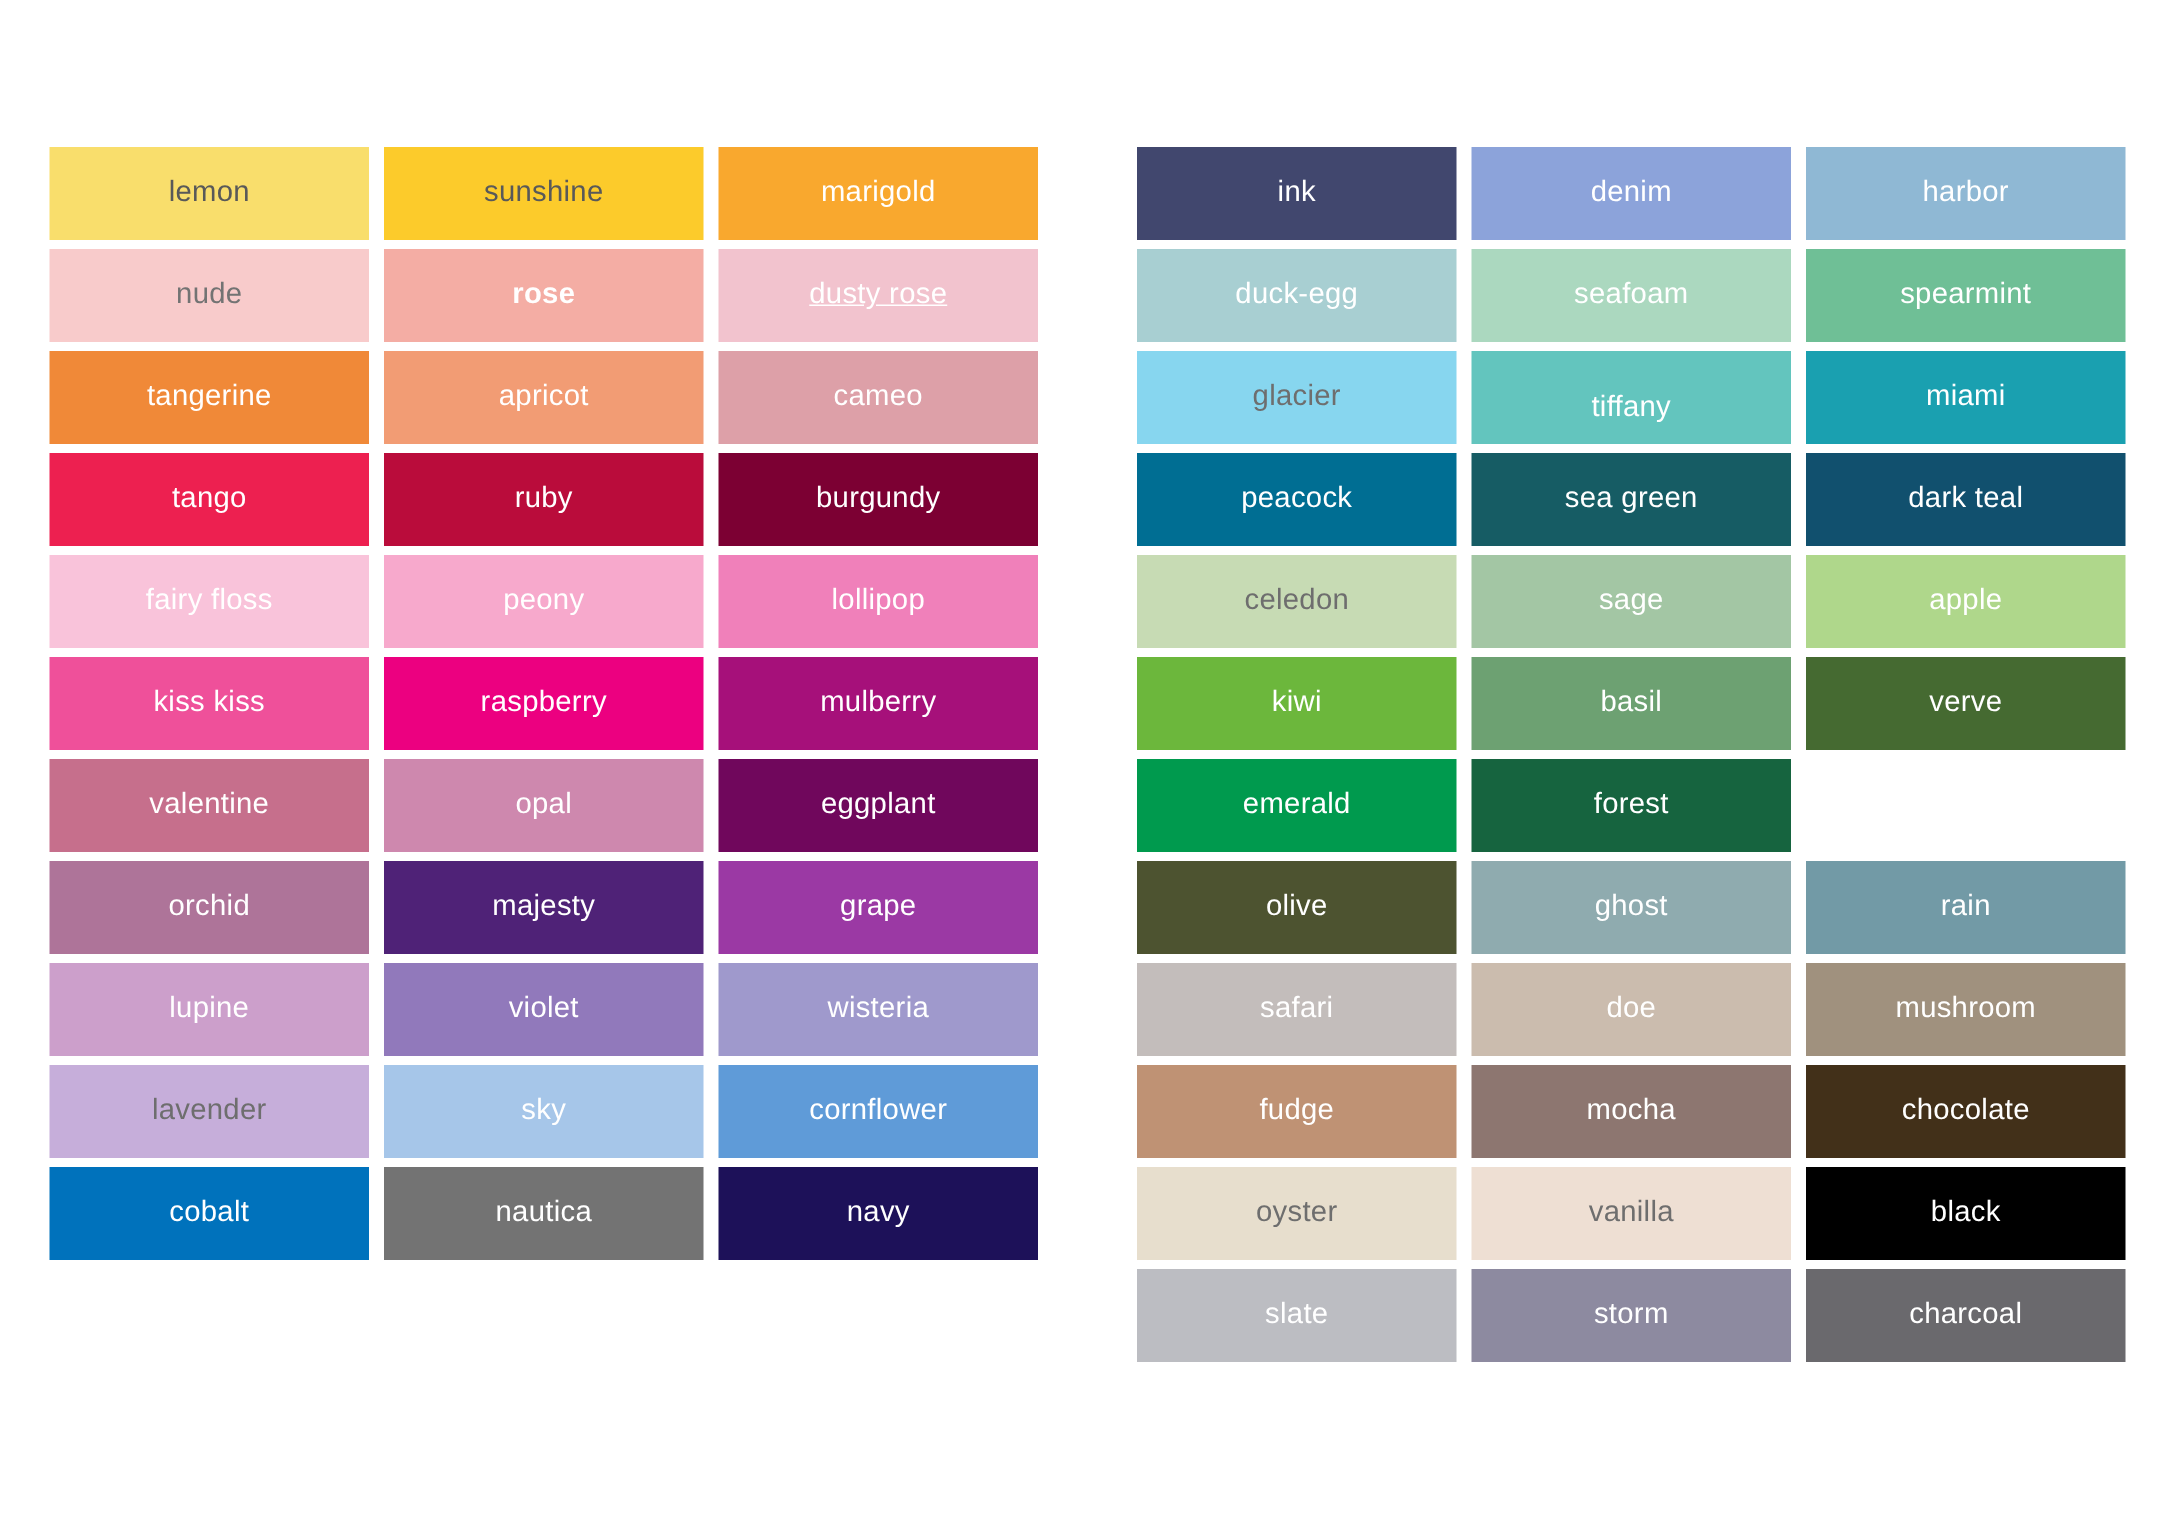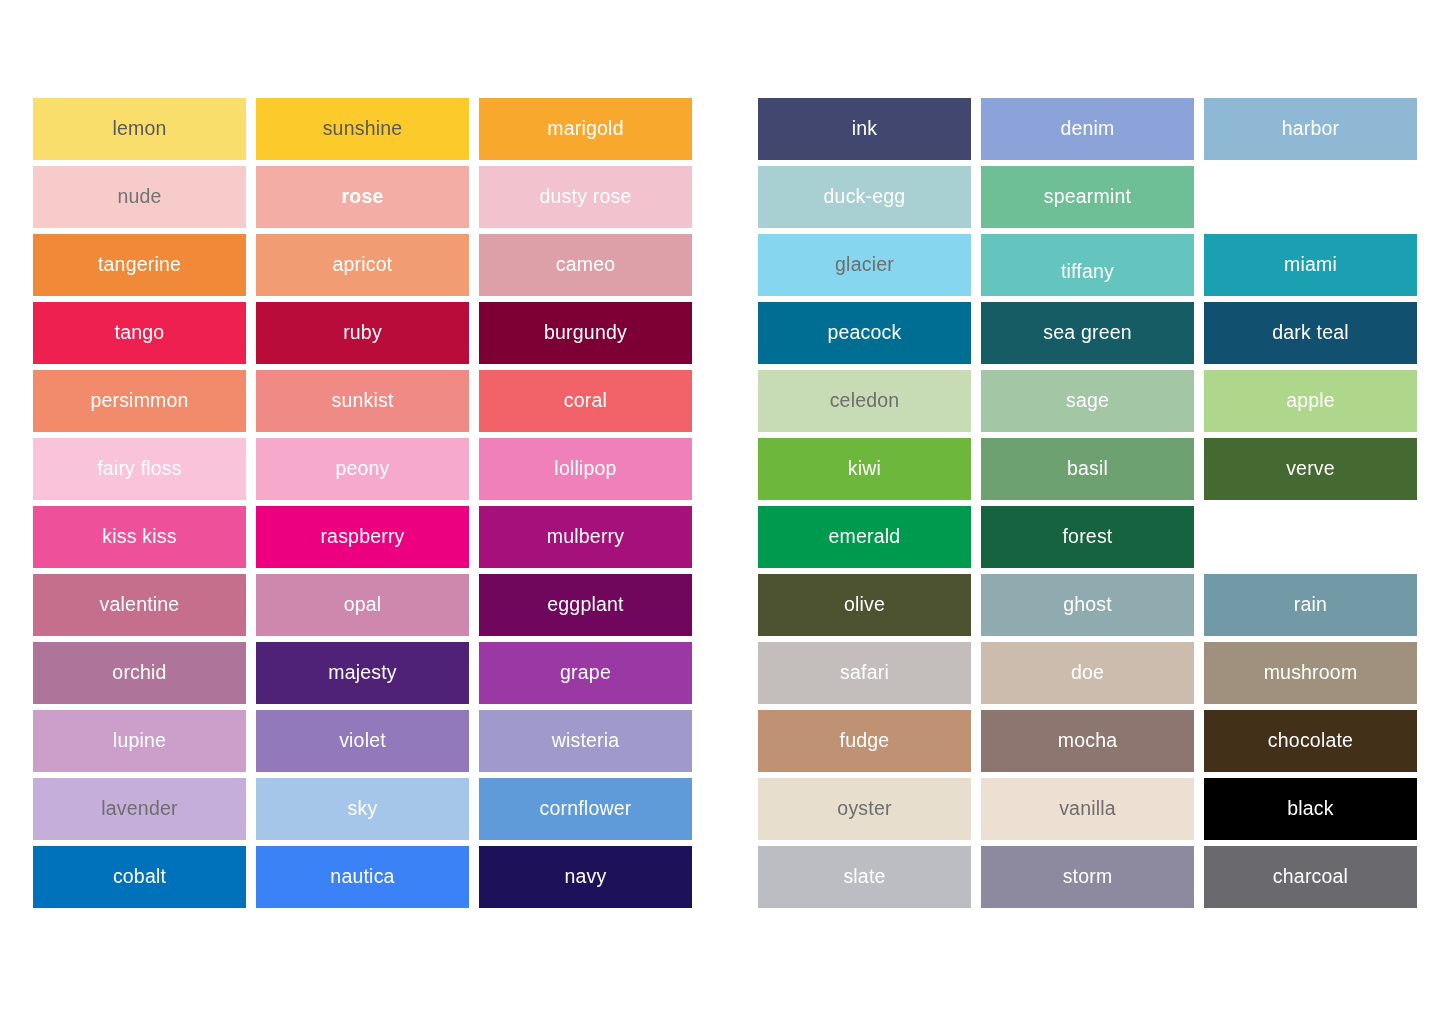--- a/index.html
+++ b/index.html
@@ -83,21 +83,21 @@
           </div>
         </div>
         <div class="swatch-row">
           <div class="swatch" style="background: rgb(248, 203, 203);">
             <span class="swatch-label" style="color: rgb(115, 115, 115);">nude</span>
           </div>
           <div class="swatch" style="background: rgb(244, 173, 164);">
             <span class="swatch-label" style="color: rgb(255, 255, 255); font-weight: bold;">rose</span>
           </div>
           <div class="swatch" style="background: rgb(242, 195, 206);">
-            <span class="swatch-label" style="color: rgb(255, 255, 255);">dusty rose</span>
+            <span class="swatch-label" style="color: rgb(255, 255, 255); text-decoration: underline;">dusty rose</span>
           </div>
         </div>
         <div class="swatch-row">
           <div class="swatch" style="background: rgb(240, 137, 56);">
             <span class="swatch-label" style="color: rgb(255, 255, 255);">tangerine</span>
           </div>
           <div class="swatch" style="background: rgb(242, 156, 116);">
             <span class="swatch-label" style="color: rgb(255, 255, 255);">apricot</span>
           </div>
           <div class="swatch" style="background: rgb(221, 160, 168);">
@@ -109,31 +109,20 @@
             <span class="swatch-label" style="color: rgb(255, 255, 255);">tango</span>
           </div>
           <div class="swatch" style="background: rgb(186, 12, 59);">
             <span class="swatch-label" style="color: rgb(255, 255, 255);">ruby</span>
           </div>
           <div class="swatch" style="background: rgb(124, 0, 51);">
             <span class="swatch-label" style="color: rgb(255, 255, 255);">burgundy</span>
           </div>
         </div>
         <div class="swatch-row">
-          <div class="swatch" style="background: rgb(241, 139, 107);">
-            <span class="swatch-label" style="color: rgb(255, 255, 255);">persimmon</span>
-          </div>
-          <div class="swatch" style="background: rgb(240, 138, 132);">
-            <span class="swatch-label" style="color: rgb(255, 255, 255);">sunkist</span>
-          </div>
-          <div class="swatch" style="background: rgb(242, 98, 105);">
-            <span class="swatch-label" style="color: rgb(255, 255, 255);">coral</span>
-          </div>
-        </div>
-        <div class="swatch-row">
           <div class="swatch" style="background: rgb(249, 195, 218);">
             <span class="swatch-label" style="color: rgb(255, 255, 255);">fairy floss</span>
           </div>
           <div class="swatch" style="background: rgb(247, 169, 204);">
             <span class="swatch-label" style="color: rgb(255, 255, 255);">peony</span>
           </div>
           <div class="swatch" style="background: rgb(240, 128, 186);">
             <span class="swatch-label" style="color: rgb(255, 255, 255);">lollipop</span>
           </div>
         </div>
@@ -189,21 +178,21 @@
             <span class="swatch-label" style="color: rgb(255, 255, 255);">sky</span>
           </div>
           <div class="swatch" style="background: rgb(95, 155, 216);">
             <span class="swatch-label" style="color: rgb(255, 255, 255);">cornflower</span>
           </div>
         </div>
         <div class="swatch-row">
           <div class="swatch" style="background: rgb(0, 114, 188);">
             <span class="swatch-label" style="color: rgb(255, 255, 255);">cobalt</span>
           </div>
-          <div class="swatch" style="background: #3b82f6; text-align: right;">
+          <div class="swatch" style="background: #737373; text-align: right;">
             <span class="swatch-label" style="color: rgb(255, 255, 255);">nautica</span>
           </div>
           <div class="swatch" style="background: rgb(29, 17, 89);">
             <span class="swatch-label" style="color: rgb(255, 255, 255);">navy</span>
           </div>
         </div>
       </div>
     <div class="panel panel-right">
         <div class="swatch-row">
           <div class="swatch" style="background: rgb(65, 71, 110);">
@@ -212,20 +201,23 @@
           <div class="swatch" style="background: rgb(140, 163, 218);">
             <span class="swatch-label" style="color: rgb(255, 255, 255);">denim</span>
           </div>
           <div class="swatch" style="background: rgb(143, 184, 212);">
             <span class="swatch-label" style="color: rgb(255, 255, 255);">harbor</span>
           </div>
         </div>
         <div class="swatch-row">
           <div class="swatch" style="background: rgb(168, 207, 210);">
             <span class="swatch-label" style="color: rgb(255, 255, 255);">duck-egg</span>
+          </div>
+          <div class="swatch" style="background: rgb(171, 216, 191);">
+            <span class="swatch-label" style="color: rgb(255, 255, 255);">seafoam</span>
           </div>
           <div class="swatch" style="background: rgb(111, 191, 150);">
             <span class="swatch-label" style="color: rgb(255, 255, 255);">spearmint</span>
           </div>
         </div>
         <div class="swatch-row">
           <div class="swatch" style="background: rgb(135, 214, 239);">
             <span class="swatch-label" style="color: rgb(110, 110, 110);">glacier</span>
           </div>
           <div class="swatch" style="background: rgb(99, 197, 190);">

